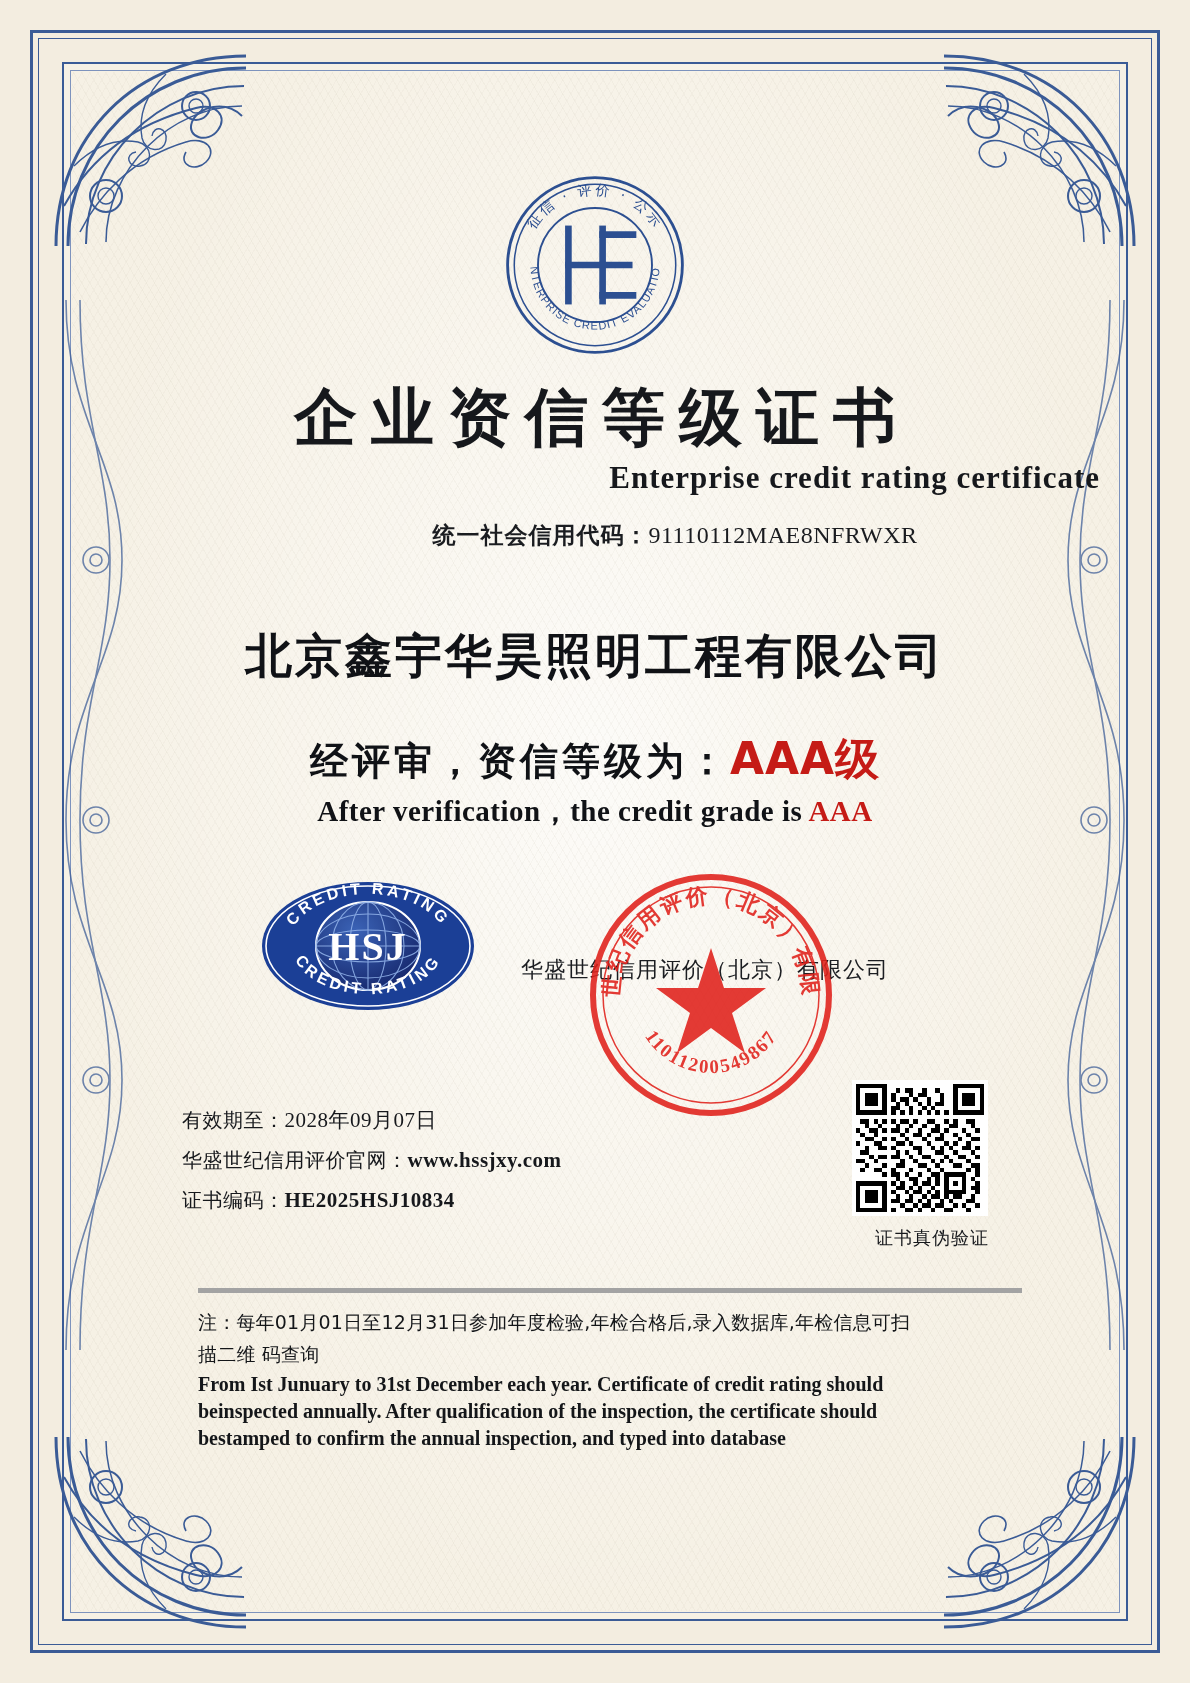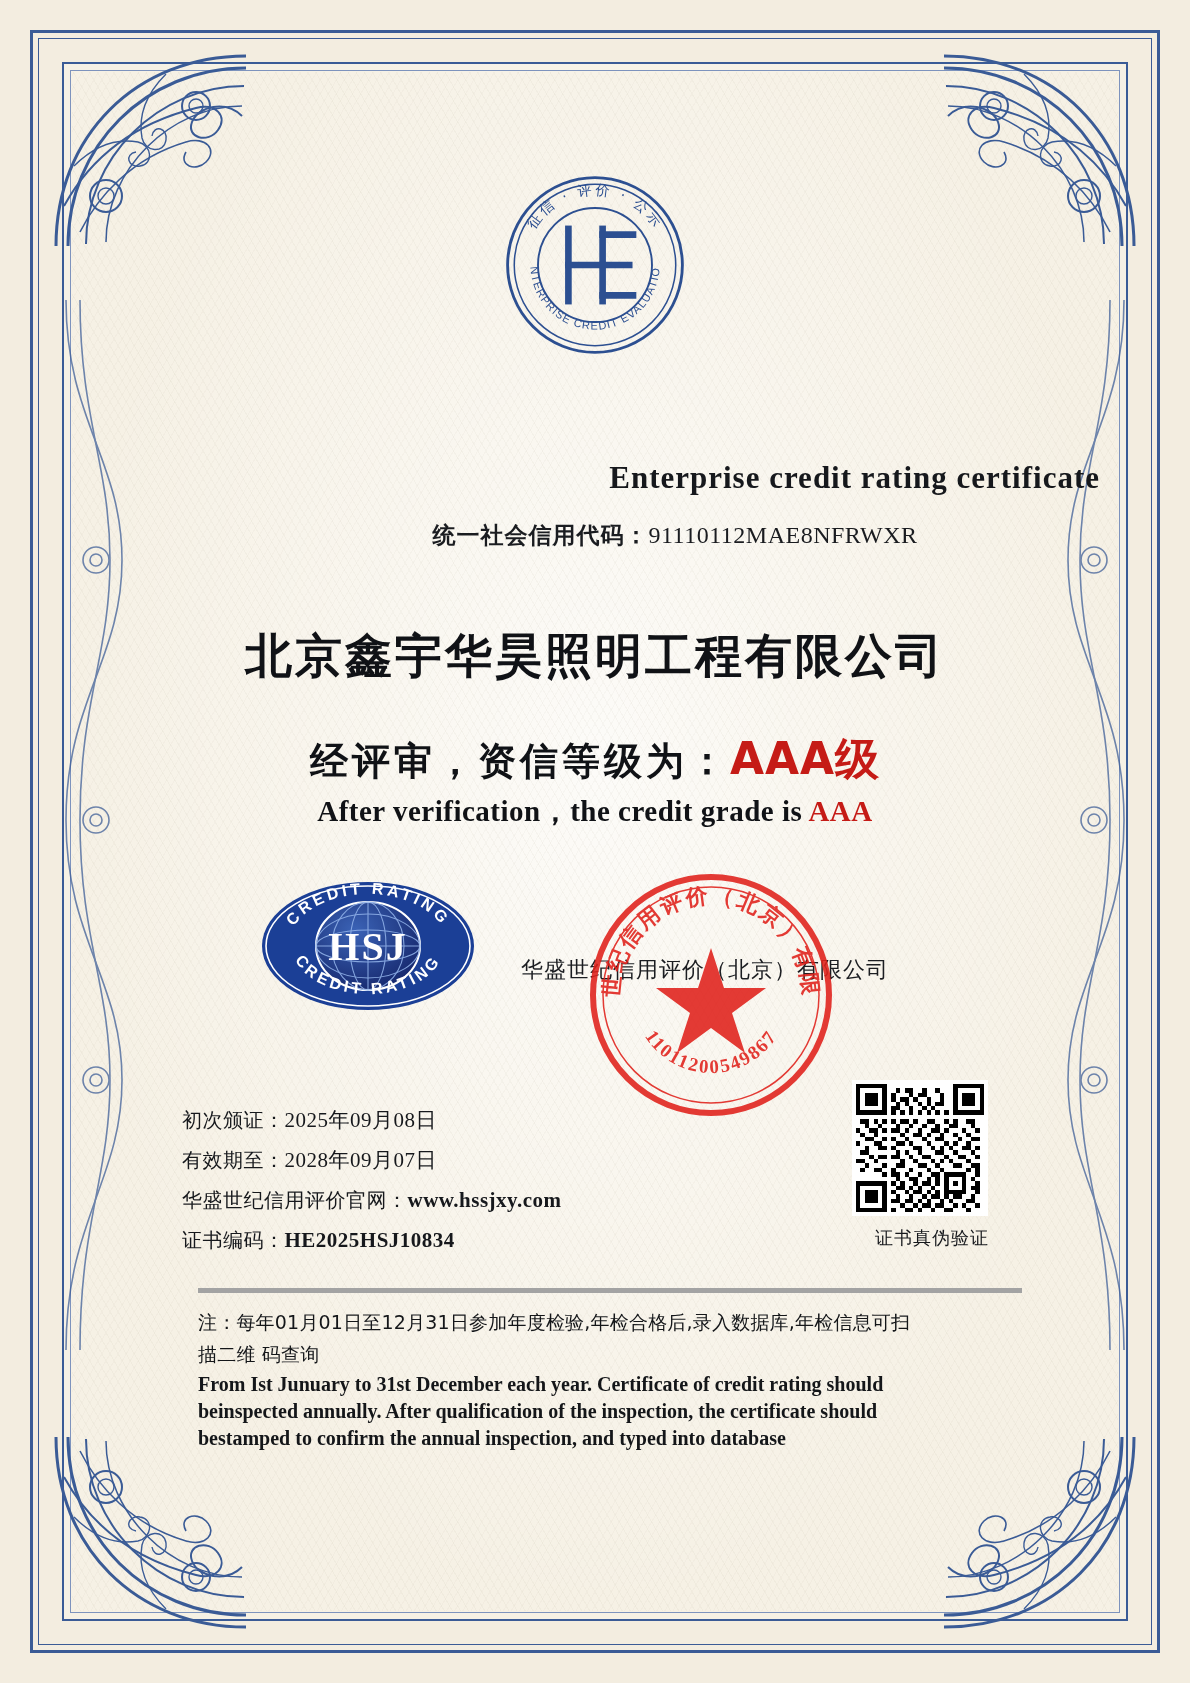--- a/index.html
+++ b/index.html
@@ -417,20 +417,21 @@
           <path d="M72 62 L72 138"></path>
           <path d="M72 100 L108 100"></path>
           <path d="M108 62 L108 138"></path>
           <path d="M108 68 L140 68"></path>
           <path d="M108 100 L136 100"></path>
           <path d="M108 132 L140 132"></path>
         </g>
       </svg>
     </div>
 
+    <div class="title-cn">企业资信等级证书</div>
     <div class="title-en">Enterprise credit rating certificate</div>
 
     <div class="uscc-row">
       <span class="uscc-label">统一社会信用代码：</span><span class="uscc-value">91110112MAE8NFRWXR</span>
     </div>
 
     <div class="company">北京鑫宇华昊照明工程有限公司</div>
 
     <div class="grade-cn">
       <span>经评审，资信等级为：</span><span class="grade-value">AAA级</span>
@@ -486,23 +487,20 @@
           </text>
           <text font-family="Liberation Serif, serif" font-size="19" font-weight="bold" fill="#e0201a" letter-spacing="2">
             <textPath href="#sealBot" startOffset="50%" text-anchor="middle">11011200549867</textPath>
           </text>
           <polygon fill="#e0201a" points="125,78 138,118 180,118 146,143 159,183 125,158 91,183 104,143 70,118 112,118"></polygon>
         </g>
       </svg>
     </div>
 
     <div class="details">
-      <div class="line">
-        <span>初次颁证：</span><span class="val-plain">2025年09月08日</span>
-      </div>
       <div class="line">
         <span>有效期至：</span><span class="val-plain">2028年09月07日</span>
       </div>
       <div class="line">
         <span>华盛世纪信用评价官网：</span><span class="val">www.hssjxy.com</span>
       </div>
       <div class="line">
         <span>证书编码：</span><span class="val">HE2025HSJ10834</span>
       </div>
     </div>

